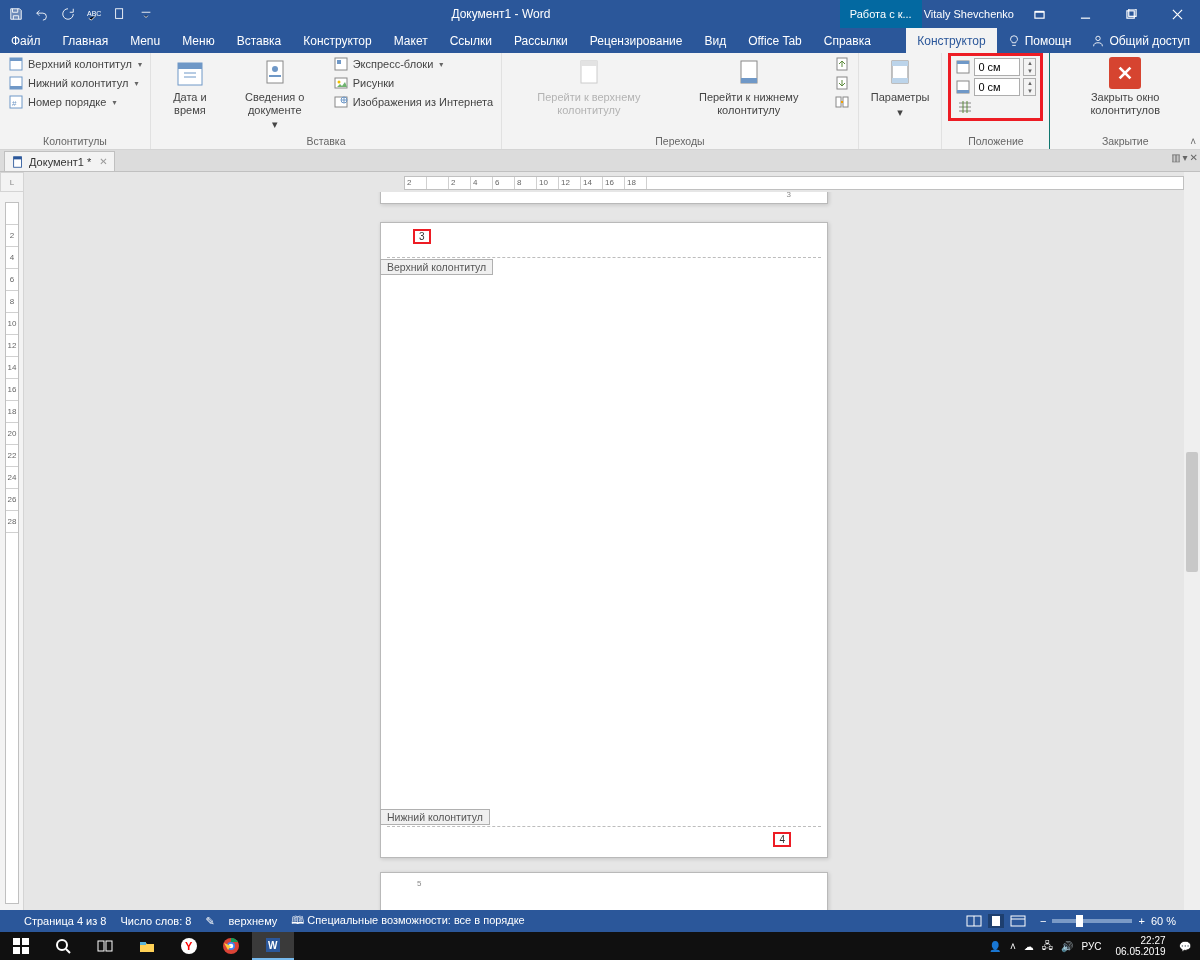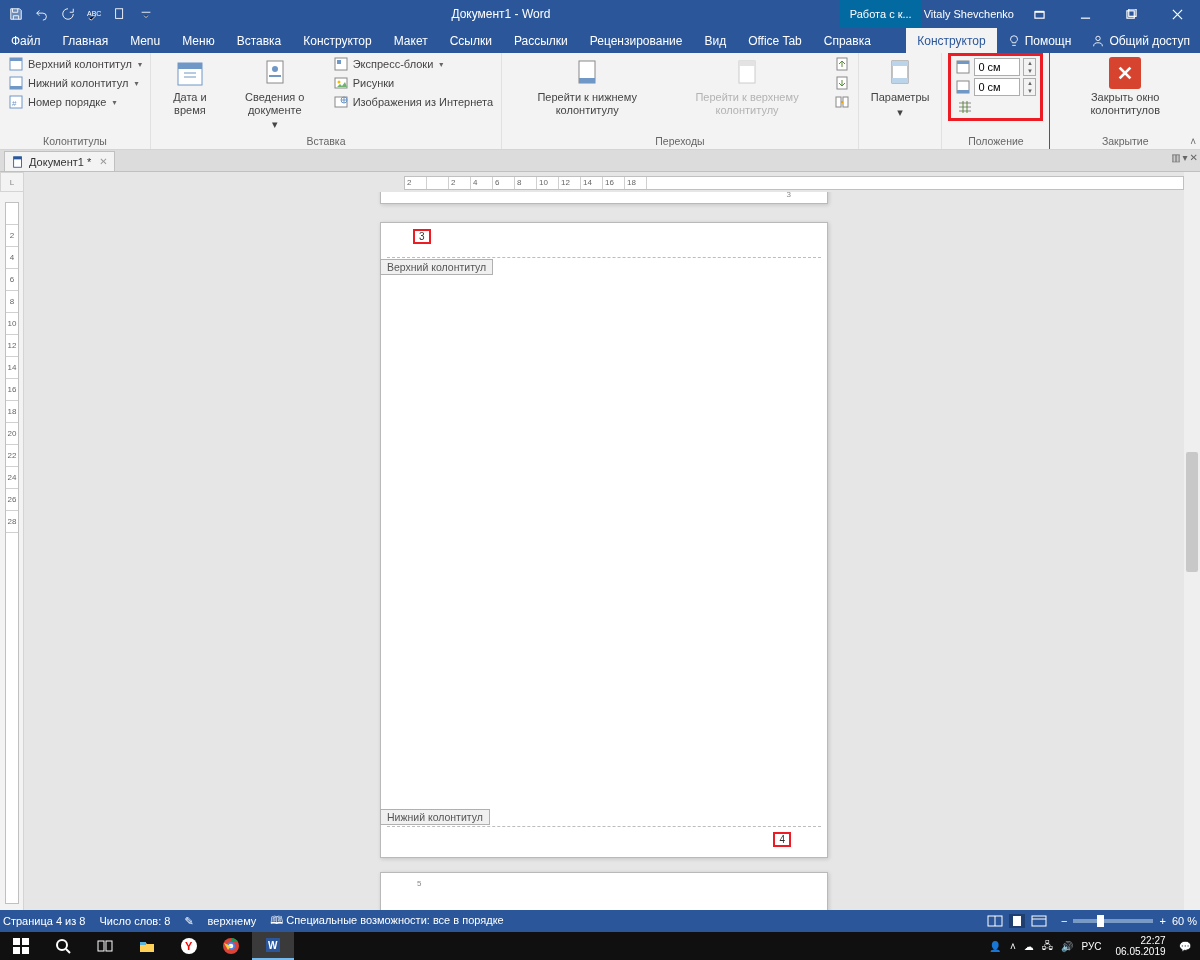--- a/index.html
+++ b/index.html
@@ -61,21 +61,21 @@
 .page{position:absolute;background:#fff;border:1px solid #b9b9b9;box-shadow:1px 1px 4px rgba(0,0,0,.15)}
 .p1{left:356px;top:-6px;width:448px;height:18px}
 .p2{left:356px;top:30px;width:448px;height:636px}
 .p3{left:356px;top:680px;width:448px;height:60px}
 .hfline{position:absolute;left:6px;right:6px;border-top:1px dashed #bdbdbd}
 .hftag{position:absolute;background:#f0f0f0;border:1px solid #b0b0b0;padding:1px 6px;font-size:10.5px;color:#555}
 .pgnum-box{position:absolute;border:2px solid #ed1c24;padding:0 4px;font-size:10px;color:#333;background:#fff}
 .tiny-pg{position:absolute;font-size:8px;color:#888}
 .scroll-v{position:absolute;right:0;top:0;bottom:0;width:16px;background:#efefef}
 .scroll-v .thumb{position:absolute;left:2px;right:2px;top:280px;height:120px;background:#c8c8c8;border-radius:2px}
-.statusbar{position:absolute;left:0;right:0;bottom:28px;height:22px;background:#2b579a;color:#fff;display:flex;align-items:center;font-size:11px;padding:0 3px;gap:14px}
+.statusbar{position:absolute;left:0;right:0;bottom:28px;height:22px;background:#2b579a;color:#fff;display:flex;align-items:center;font-size:11px;padding:0 24px;gap:14px}
 .statusbar .s-spacer{flex:1}
 .statusbar .viewbtns{display:flex;gap:6px;align-items:center}
 .statusbar .viewbtns svg{width:16px;height:14px}
 .zoom{display:flex;align-items:center;gap:6px}
 .zoom .slider{width:80px;height:4px;background:#7a9ac6;position:relative}
 .zoom .slider .h{position:absolute;left:24px;top:-4px;width:7px;height:12px;background:#fff}
 .taskbar{position:absolute;left:0;right:0;bottom:0;height:28px;background:#101010;display:flex;align-items:center;color:#fff}
 .taskbar .tb{width:42px;height:28px;display:flex;align-items:center;justify-content:center}
 .taskbar .tb.active{background:#3a3a3a;border-bottom:2px solid #76b9ed}
 .taskbar .tb svg{width:18px;height:18px}
@@ -260,33 +260,33 @@
             </svg>
             <span>Изображения из Интернета</span>
           </div>
       </div>
     </div>
     <div class="label">Вставка</div>
   </div>
 
   <div class="group">
     <div class="body">
+      <div class="bigbtn dis">
+          <svg class="ic" viewBox="0 0 32 32">
+            <rect x="8" y="4" width="16" height="22" fill="#fff" stroke="#ccc"></rect>
+            <rect x="8" y="4" width="16" height="5" fill="#e3e3e3"></rect>
+          </svg>
+          <div class="lbl">Перейти к верхнему колонтитулу</div>
+        </div>
       <div class="bigbtn">
           <svg class="ic" viewBox="0 0 32 32">
             <rect x="8" y="4" width="16" height="22" fill="#fff" stroke="#888"></rect>
             <rect x="8" y="21" width="16" height="5" fill="#6f98c7"></rect>
           </svg>
           <div class="lbl">Перейти к нижнему колонтитулу</div>
-        </div>
-      <div class="bigbtn dis">
-          <svg class="ic" viewBox="0 0 32 32">
-            <rect x="8" y="4" width="16" height="22" fill="#fff" stroke="#ccc"></rect>
-            <rect x="8" y="4" width="16" height="5" fill="#e3e3e3"></rect>
-          </svg>
-          <div class="lbl">Перейти к верхнему колонтитулу</div>
         </div>
       <div class="vlist" style="margin-left:4px">
         <div class="smbtn">
             <svg class="ic" viewBox="0 0 16 16">
               <rect x="3" y="2" width="10" height="12" fill="#fff" stroke="#888"></rect>
               <path d="M8 11V5M5 8l3-3 3 3" fill="none" stroke="#5a8a3a"></path>
             </svg>
           </div>
         <div class="smbtn">
             <svg class="ic" viewBox="0 0 16 16">

